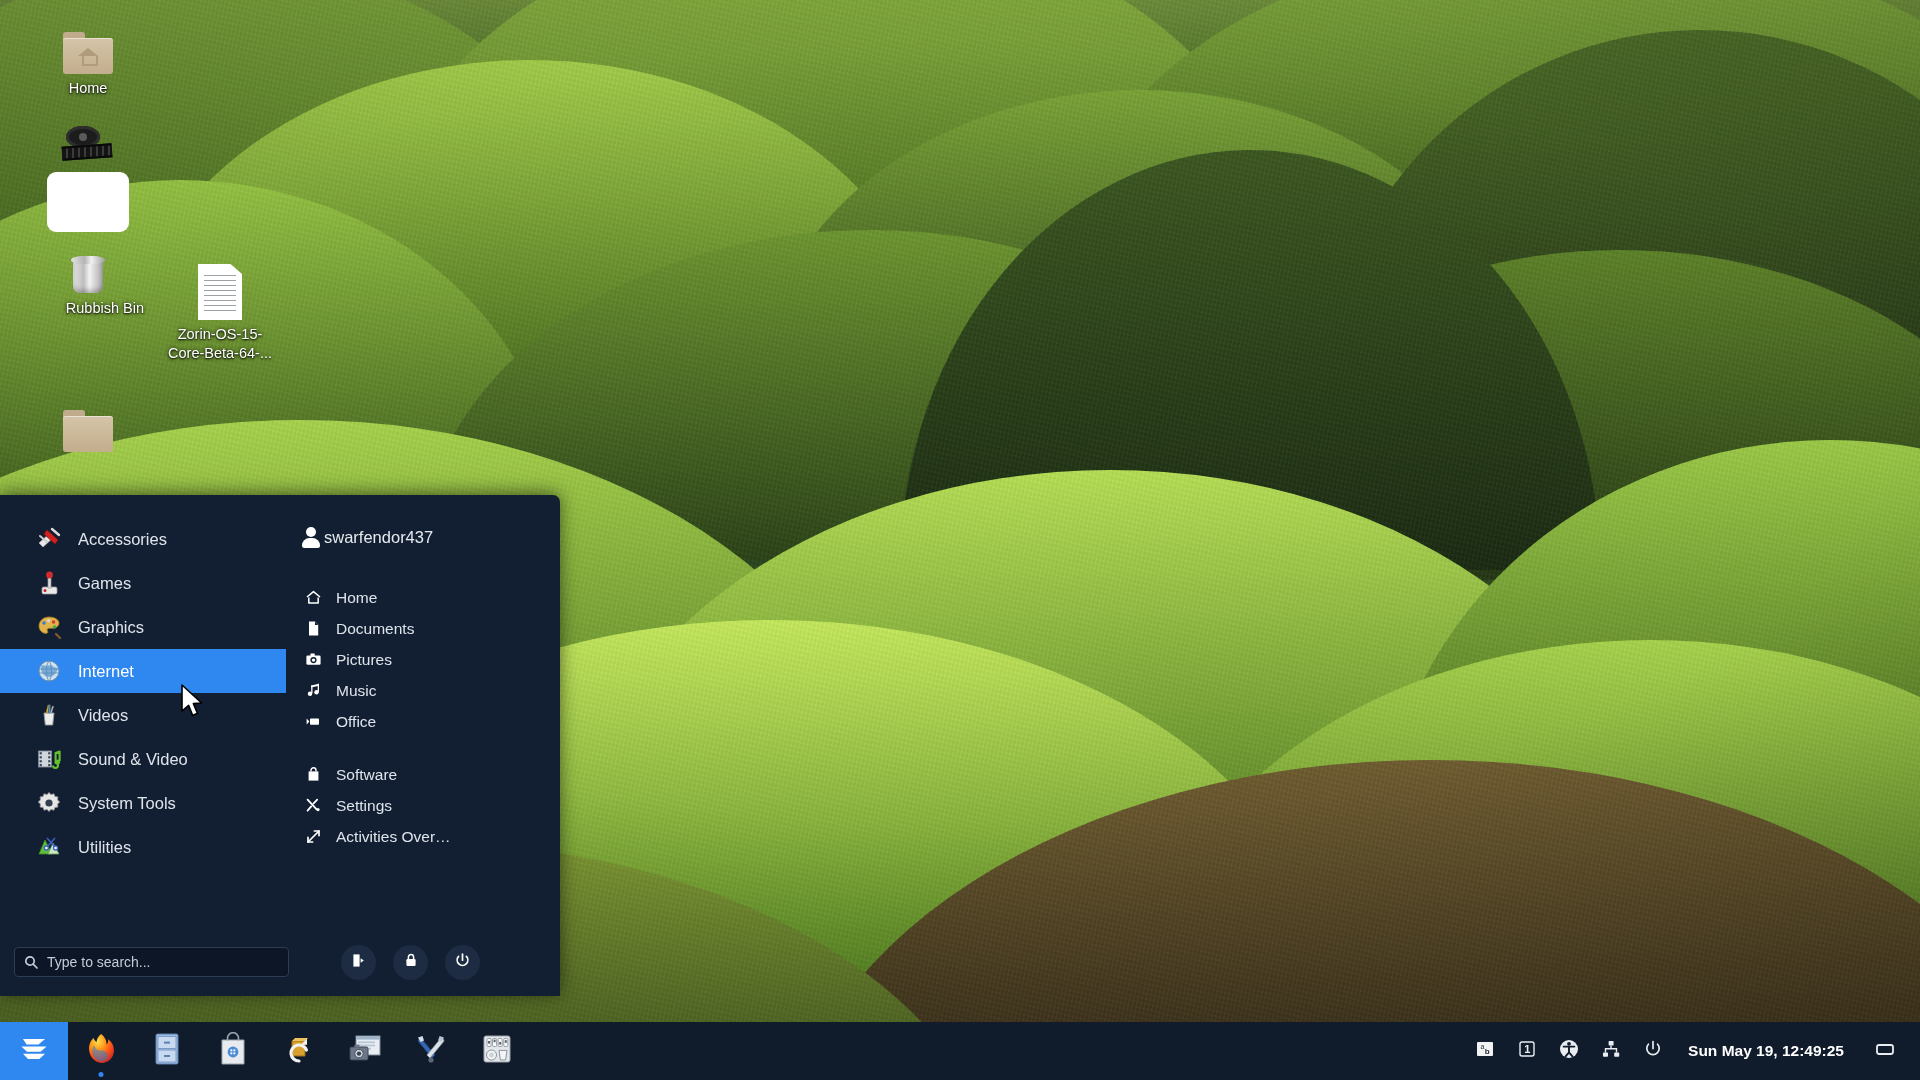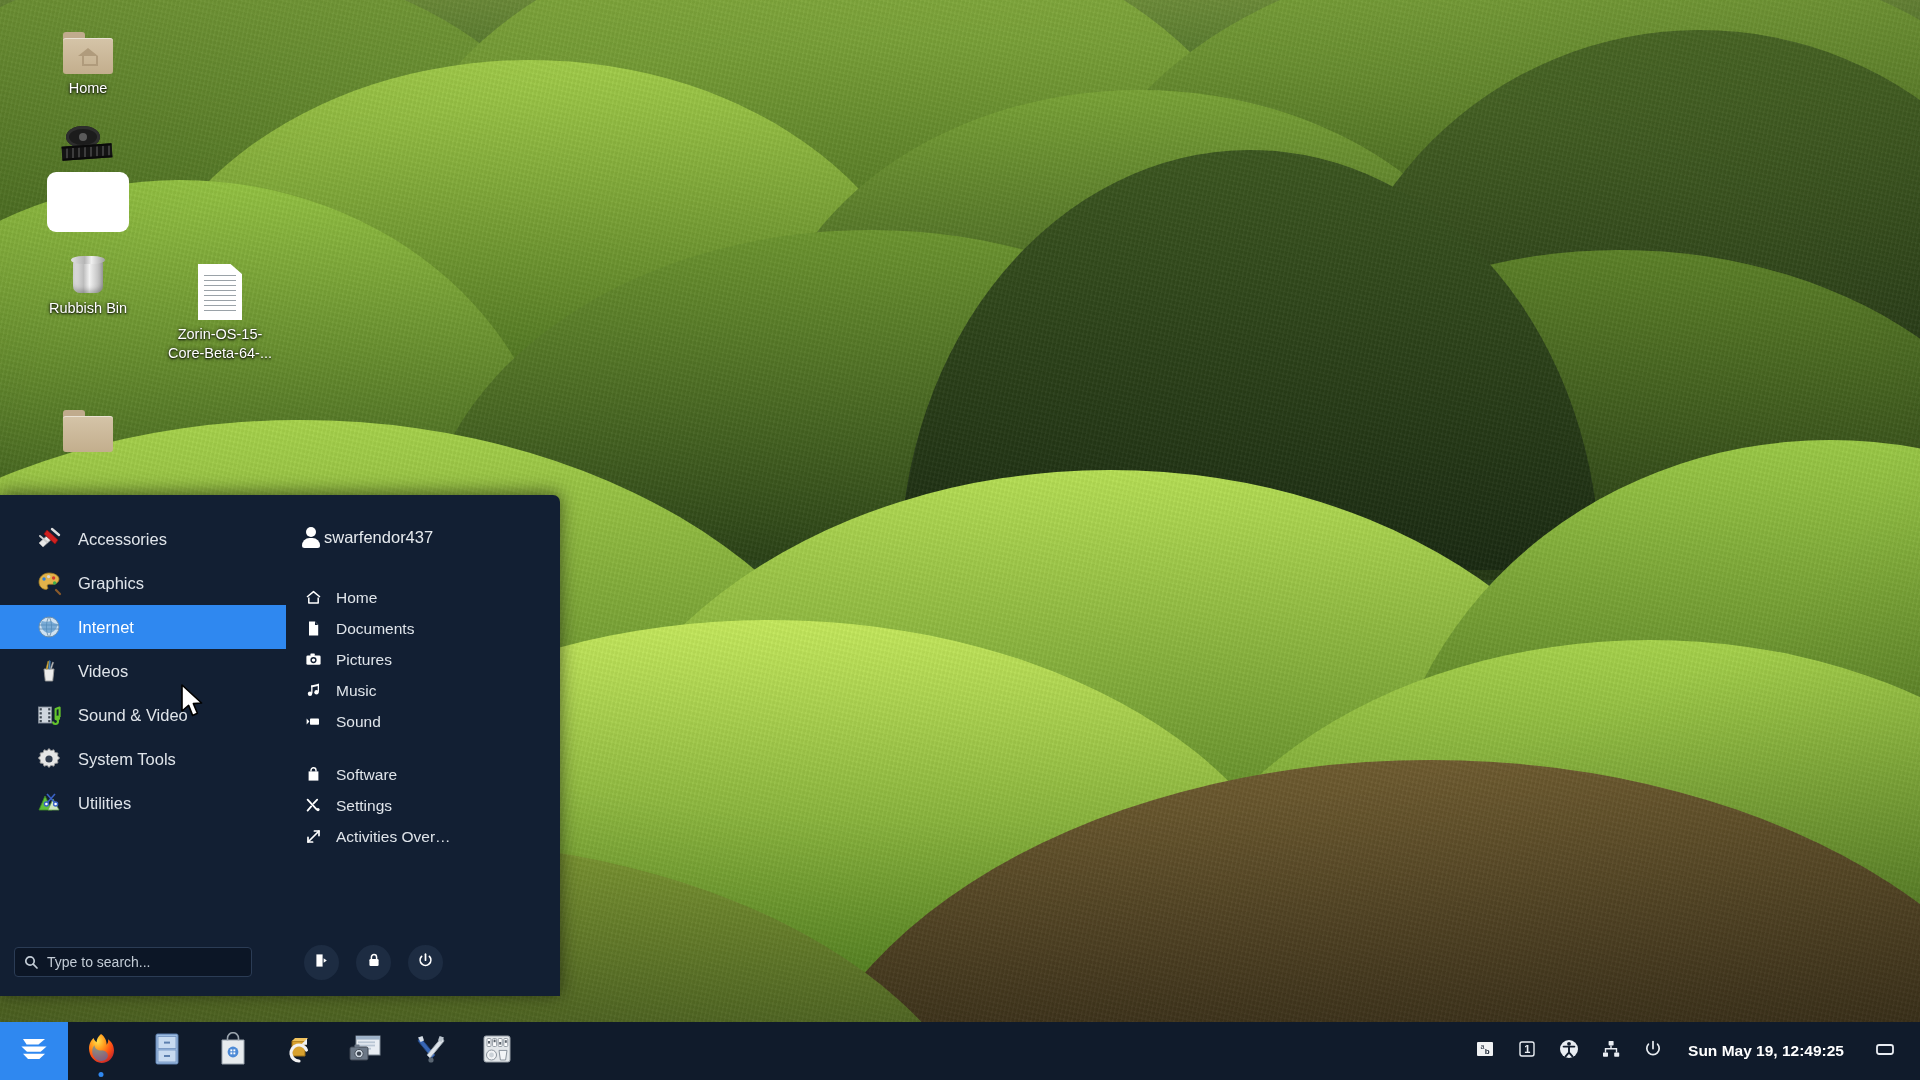--- a/index.html
+++ b/index.html
@@ -146,21 +146,21 @@
     height:31px; padding-left:18px; font-size:15.5px; color:#dfe4ea;
   }
   .place-ico { width:18px; height:18px; flex:0 0 18px; color:#fff; display:flex; align-items:center; justify-content:center; }
   .place-ico svg { display:block; }
   .places-gap { height:22px; }
 
   .menu-bottom {
     display:flex; align-items:center; height:68px; padding:0 22px 0 14px; gap:0;
   }
   .search-box {
-    width:238px; height:30px; background:#0c1626;
+    width:275px; height:30px; background:#0c1626;
     border:1px solid #2b3c55; border-radius:4px;
     display:flex; align-items:center; gap:9px; padding:0 9px;
   }
   .search-box .s-ico { width:14px; height:14px; flex:0 0 14px; }
   .search-text { font-size:14px; color:#c3ccd6; }
 
   .power-btns { display:flex; gap:17px; margin-left:52px; }
   .pbtn {
     width:35px; height:35px; border-radius:50%;
     background:#1d2c42; display:flex; align-items:center; justify-content:center;
@@ -242,21 +242,21 @@
   <span class="desk-label"></span>
 </div>
 
 <div class="desk-icon" style="left:32px;top:170px;">
   <div class="glyph" style="height:62px;">
     <div class="blank-ico"></div>
   </div>
   <span class="desk-label"></span>
 </div>
 
-<div class="desk-icon" style="left:32px;top:242px;">
+<div class="desk-icon" style="left:32px;top:242px;text-align:right;">
   <div class="glyph">
     <div class="bin-ico">
         <div class="can"></div>
         <div class="lid"></div>
       </div>
   </div>
   <span class="desk-label">Rubbish Bin</span>
 </div>
 
 <div class="desk-icon" style="left:160px;top:262px;width:120px;">
@@ -288,20 +288,31 @@
           <svg width="26" height="26" viewBox="0 0 26 26">
             <path d="M3 17 L14 7 L18 11 L7 21 Z" fill="#e8e8e8" stroke="#aaa" stroke-width="0.8"></path>
             <path d="M11 4 L22 14 L19 18 L8 8 Z" fill="#d02020" stroke="#8a1010" stroke-width="0.8"></path>
             <path d="M16 3 L23 9" stroke="#ddd" stroke-width="2.4" stroke-linecap="round"></path>
             <path d="M4 10 L11 16" stroke="#ccc" stroke-width="2" stroke-linecap="round"></path>
           </svg>
         </span>
         <span>Accessories</span>
       </div>
 
+      <div class="cat-item">
+        <span class="cat-ico">
+          <svg width="26" height="26" viewBox="0 0 26 26">
+            <rect x="6" y="17" width="15" height="7" rx="1.6" fill="#e9e9e9" stroke="#999" stroke-width="0.8"></rect>
+            <rect x="12" y="5" width="3" height="13" fill="#dcdcdc" stroke="#999" stroke-width="0.7"></rect>
+            <circle cx="13.5" cy="5" r="3.4" fill="#d12b2b"></circle>
+            <circle cx="9" cy="20.5" r="1.5" fill="#c22"></circle>
+          </svg>
+        </span>
+        <span>Games</span>
+      </div>
 
       <div class="cat-item">
         <span class="cat-ico">
           <svg width="26" height="26" viewBox="0 0 26 26">
             <path d="M13 3c-6 0-10 4.2-10 9 0 4.4 3.3 7.4 7 7.4 2 0 2.2-1.4 1.4-2.6-.8-1.3.2-2.5 1.8-2.5H16c4 0 7-2.2 7-5.4C23 6 18.8 3 13 3z" fill="#e2b34a" stroke="#9d7a23" stroke-width="0.8"></path>
             <circle cx="8" cy="9" r="1.7" fill="#2f7fd6"></circle>
             <circle cx="12.6" cy="6.6" r="1.7" fill="#d8d8d8"></circle>
             <circle cx="17.6" cy="8" r="1.7" fill="#d23b2e"></circle>
             <circle cx="18.6" cy="13" r="1.7" fill="#3fae4a"></circle>
             <path d="M20 20 L24 24" stroke="#8a5a2b" stroke-width="2.2" stroke-linecap="round"></path>
@@ -434,21 +445,21 @@
         <span>Music</span>
       </div>
 
       <div class="place-item">
         <span class="place-ico">
           <svg width="17" height="17" viewBox="0 0 17 17" fill="#fff">
             <rect x="5" y="5.4" width="9" height="6.4" rx="0.8"></rect>
             <path d="M1.6 5.6 L4.4 8.6 L1.6 11.6z"></path>
           </svg>
         </span>
-        <span>Sound</span>
+        <span>Office</span>
       </div>
 
       <div class="places-gap"></div>
 
       <div class="place-item">
         <span class="place-ico">
           <svg width="17" height="17" viewBox="0 0 17 17" fill="#fff">
             <path d="M3.6 5.4h9.8v9.2H3.6z"></path>
             <path d="M6 5.6V4.2a2.5 2.5 0 0 1 5 0v1.4" fill="none" stroke="#fff" stroke-width="1.4"></path>
           </svg>

